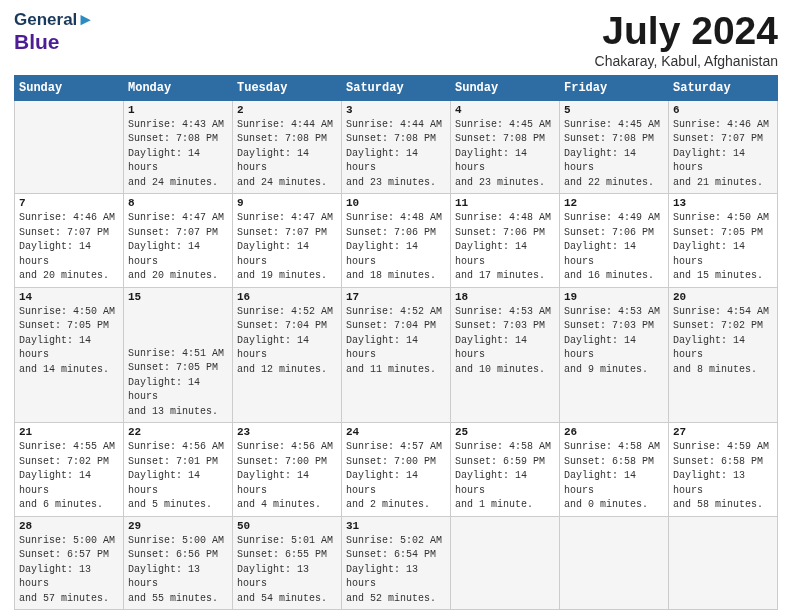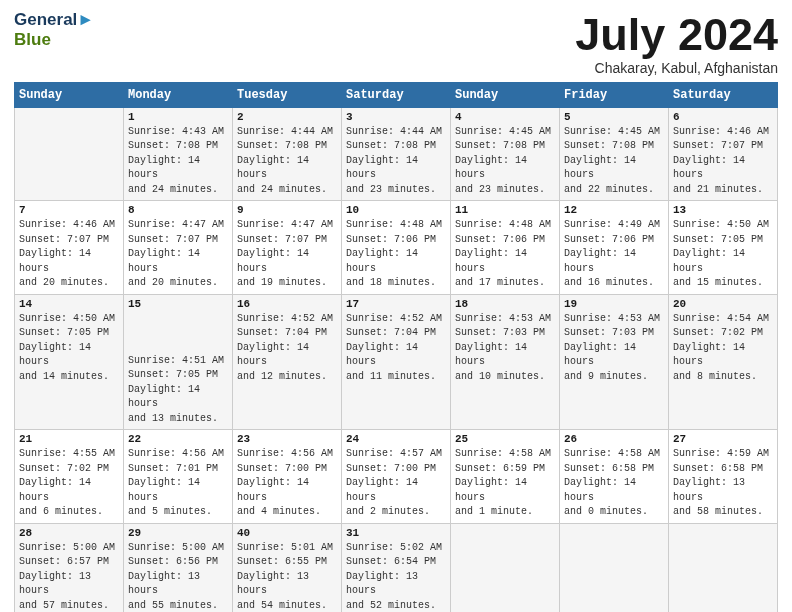--- a/index.html
+++ b/index.html
@@ -24,21 +24,21 @@
     }
     .logo {
       display: flex;
       align-items: center;
       gap: 2px;
     }
     .title-block {
       text-align: right;
     }
     .month-year {
-      font-size: 45px;
+      font-size: 39px;
       font-weight: bold;
       color: #1a1a1a;
       line-height: 1.1;
     }
     .location {
       font-size: 14px;
       color: #333;
       text-align: right;
     }
     .calendar {
@@ -83,21 +83,21 @@
     }
   </style>
 </head>
 <body>
 
 <div class="page">
   <div class="header">
     <div class="logo">
       <div>
         <div style="font-size:17px;font-weight:bold;color:#1a3a5c;line-height:1.15;">General<span style="color:#2e8bc0;">►</span></div>
-        <div style="font-size:17px;font-weight:bold;color:#4d7c0f;line-height:1.15;">Blue</div>
+        <div style="font-size:21px;font-weight:bold;color:#4c1d95;line-height:1.15;">Blue</div>
       </div>
     </div>
     <div class="title-block">
       <div class="month-year">July 2024</div>
       <div class="location">Chakaray, Kabul, Afghanistan</div>
     </div>
   </div>
 
   <table class="calendar">
     <thead>
@@ -319,21 +319,21 @@
 and 57 minutes.</div>
           </td>
           <td class="shaded">
             <span class="day-num">29</span>
             <div class="day-info" style="white-space: pre-line;">Sunrise: 5:00 AM
 Sunset: 6:56 PM
 Daylight: 13 hours
 and 55 minutes.</div>
           </td>
           <td class="shaded">
-            <span class="day-num">40</span>
+            <span class="day-num">50</span>
             <div class="day-info" style="white-space: pre-line;">Sunrise: 5:01 AM
 Sunset: 6:55 PM
 Daylight: 13 hours
 and 54 minutes.</div>
           </td>
           <td class="shaded">
             <span class="day-num">31</span>
             <div class="day-info" style="white-space: pre-line;">Sunrise: 5:02 AM
 Sunset: 6:54 PM
 Daylight: 13 hours

